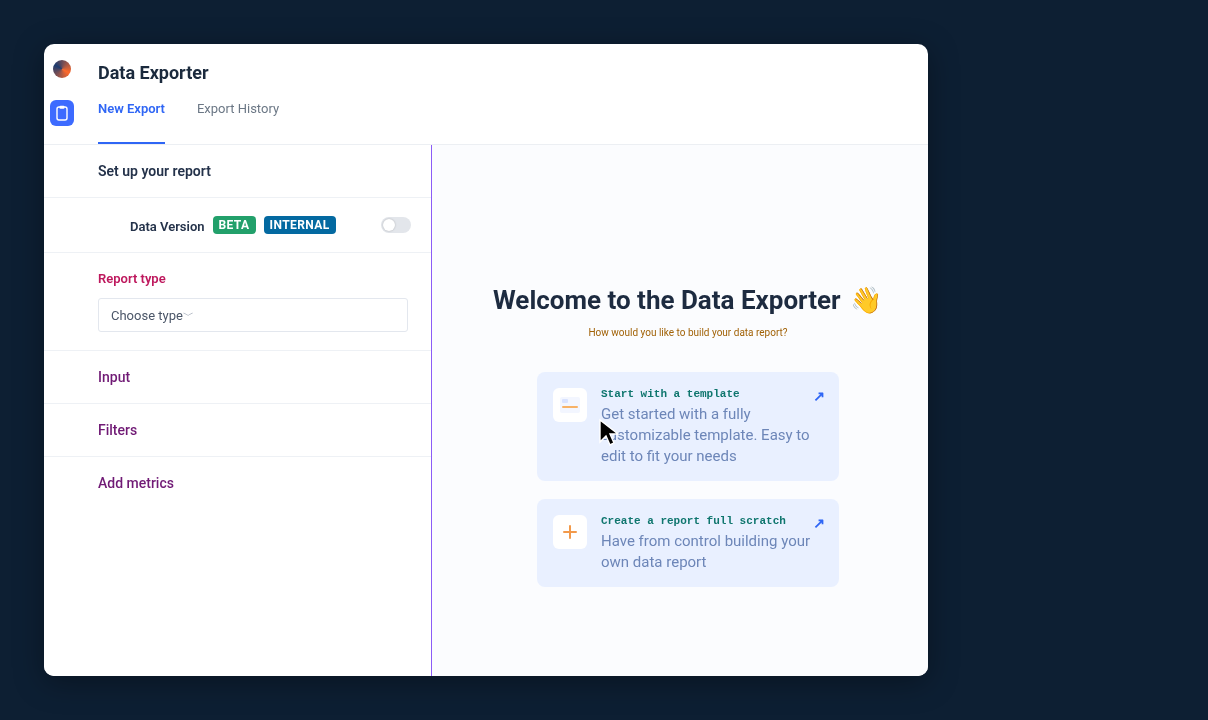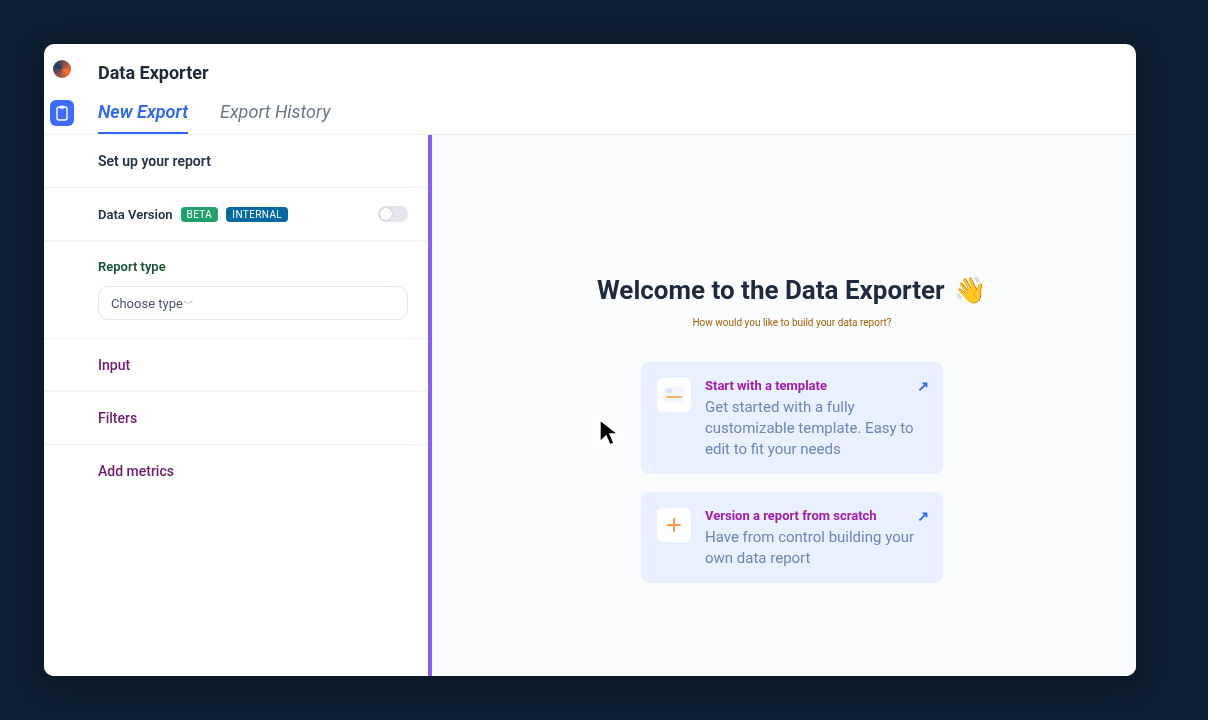--- a/index.html
+++ b/index.html
@@ -1,18 +1,18 @@
 <!DOCTYPE html>
 <html><head>
 <meta charset="utf-8">
 <style>
   * { box-sizing: border-box; margin: 0; padding: 0; font-family: -apple-system, BlinkMacSystemFont, "Segoe UI", Roboto, Helvetica, Arial, sans-serif; }
   body { background: #0d1f33; width: 1208px; height: 720px; overflow: hidden; position: relative; }
   .window {
-    position: absolute; left: 44px; top: 44px; width: 1092px; height: 632px;
+    position: absolute; left: 44px; top: 44px; width: 884px; height: 632px;
     background: #ffffff; border-radius: 10px; overflow: hidden;
     box-shadow: 0 6px 30px rgba(0,0,0,0.35);
     display: flex; flex-direction: column;
   }
   .side-rail {
     position: absolute; left: 0; top: 0; width: 36px; height: 100%;
     display: flex; flex-direction: column; align-items: center; padding-top: 16px; gap: 22px;
     z-index: 5;
   }
   .logo-dot {
@@ -22,50 +22,50 @@
   .rail-btn {
     width: 24px; height: 26px; border-radius: 6px; background: #3d6bff;
     display:flex; align-items:center; justify-content:center;
   }
   .rail-btn svg { display:block; }
   .header {
     padding: 18px 0 0 54px; position: relative;
   }
   .title { font-size: 18px; font-weight: 700; color: #1b2a3d; }
   .tabs { display:flex; gap: 32px; margin-top: 18px; padding-left: 0; }
-  .tab { font-size: 18px; color: #6b7785; padding-bottom: 10px; cursor:pointer;font-style:italic; }
+  .tab { font-size: 13px; color: #6b7785; padding-bottom: 26px; cursor:pointer; }
   .tab.active { color:#2f66f5; font-weight:600; border-bottom:2px solid #2f66f5; }
   .divider { height:1px; background:#eceff3; }
 
   .body { flex:1; display:flex; min-height:0; }
 
-  .left-panel { width: 388px; border-right:4px solid #8b5cf6; background:#fff; }
+  .left-panel { width: 388px; border-right:1px solid #8b5cf6; background:#fff; }
   .right-panel { flex:1; background:#fbfcfe; position:relative; }
 
   .section { padding: 18px 20px 18px 54px; border-bottom:1px solid #eef1f5; }
   .section-title { font-size: 14px; font-weight:600; color:#24324a; }
 
   .dv-row { display:flex; align-items:center; justify-content:space-between; }
-  .dv-left { display:flex; align-items:flex-end; gap:8px; }
+  .dv-left { display:flex; align-items:flex-end; gap:8px;margin-left:32px; }
   .dv-label { font-size:13px; font-weight:600; color:#24324a; }
-  .badge { font-size:10px; font-weight:400; padding:2px 6px; border-radius:4px; letter-spacing:.4px; }
+  .badge { font-size:12px; font-weight:700; padding:2px 6px; border-radius:4px; letter-spacing:.4px; }
   .badge.beta { background:#22a06b; color:#fff; }
   .badge.internal { background:#0369a1; color:#fff; }
   .dv-sub { font-size:12px; color:#707c8b; margin-top:6px; }
   .toggle {
     width:30px; height:16px; border-radius:10px; background:#e3e6eb; position:relative;
   }
   .toggle::after {
     content:""; position:absolute; left:2px; top:2px; width:12px; height:12px;
     border-radius:50%; background:#fff; box-shadow:0 0 2px rgba(0,0,0,.25);
   }
 
-  .rt-label { font-size:13px; font-weight:600; color:#14532d; margin-bottom:12px; }
+  .rt-label { font-size:13px; font-weight:600; color:#be185d; margin-bottom:12px; }
   .select {
-    width: 310px; height:34px; border:1px solid #e3e7ee; border-radius:10px;
+    width: 310px; height:34px; border:1px solid #e3e7ee; border-radius:3px;
     display:flex; align-items:center; 
     padding:15px 12px; font-size:13px; color:#4b5668; background:#fff;
   }
   .chev { color:#9aa3b2; font-size:11px; }
 
   .disabled { color:#701a75; font-weight:500; }
 
   
   .welcome-wrap { position:absolute; left:16px; right:0; top:140px; text-align:center; }
   .welcome-title { font-size:26px; font-weight:700; color:#1d2b40; display:inline-flex; align-items:center; gap:10px; }
@@ -75,21 +75,21 @@
   .cards { margin:34px auto 0; width:302px; display:flex; flex-direction:column; gap:18px; }
   .card {
     background:#e9f0ff; border-radius:8px; padding:16px 16px 14px 16px;
     display:flex; align-items:flex-start; gap:14px; text-align:left; position:relative;
   }
   .card-icon {
     width:34px; height:34px; border-radius:6px; background:#fff;
     display:flex; align-items:center; justify-content:center; flex-shrink:0;
   }
   .card-body { flex:1; }
-  .card-title { font-size:13px; font-weight:700; color:#a21caf; }
+  .card-title { font-size:11px; font-weight:700; color:#0f766e;font-family:Liberation Mono, monospace; }
   .card-sub { font-size:15px; color:#6d86b8; margin-top:4px; line-height:1.4; }
   .arrow { position:absolute; right:14px; top:16px; color:#2f66f5; font-weight:700; font-size:14px; }
 
   .cursor { position:absolute; pointer-events:none; z-index:50; }
 
 </style>
 </head>
 <body>
 
 <div class="window">
@@ -178,21 +178,21 @@
             <div class="arrow">↗</div>
           </div>
 
           <div class="card">
             <div class="card-icon">
               <svg width="16" height="16" viewBox="0 0 16 16">
                 <path d="M8 2v12M2 8h12" stroke="#f2994a" stroke-width="2" stroke-linecap="round"></path>
               </svg>
             </div>
             <div class="card-body">
-              <div class="card-title">Version a report from scratch</div>
+              <div class="card-title">Create a report full scratch</div>
               <div class="card-sub">Have from control building your own data report</div>
             </div>
             <div class="arrow">↗</div>
           </div>
         </div>
       </div>
     </div>
 
   </div>
 </div>

